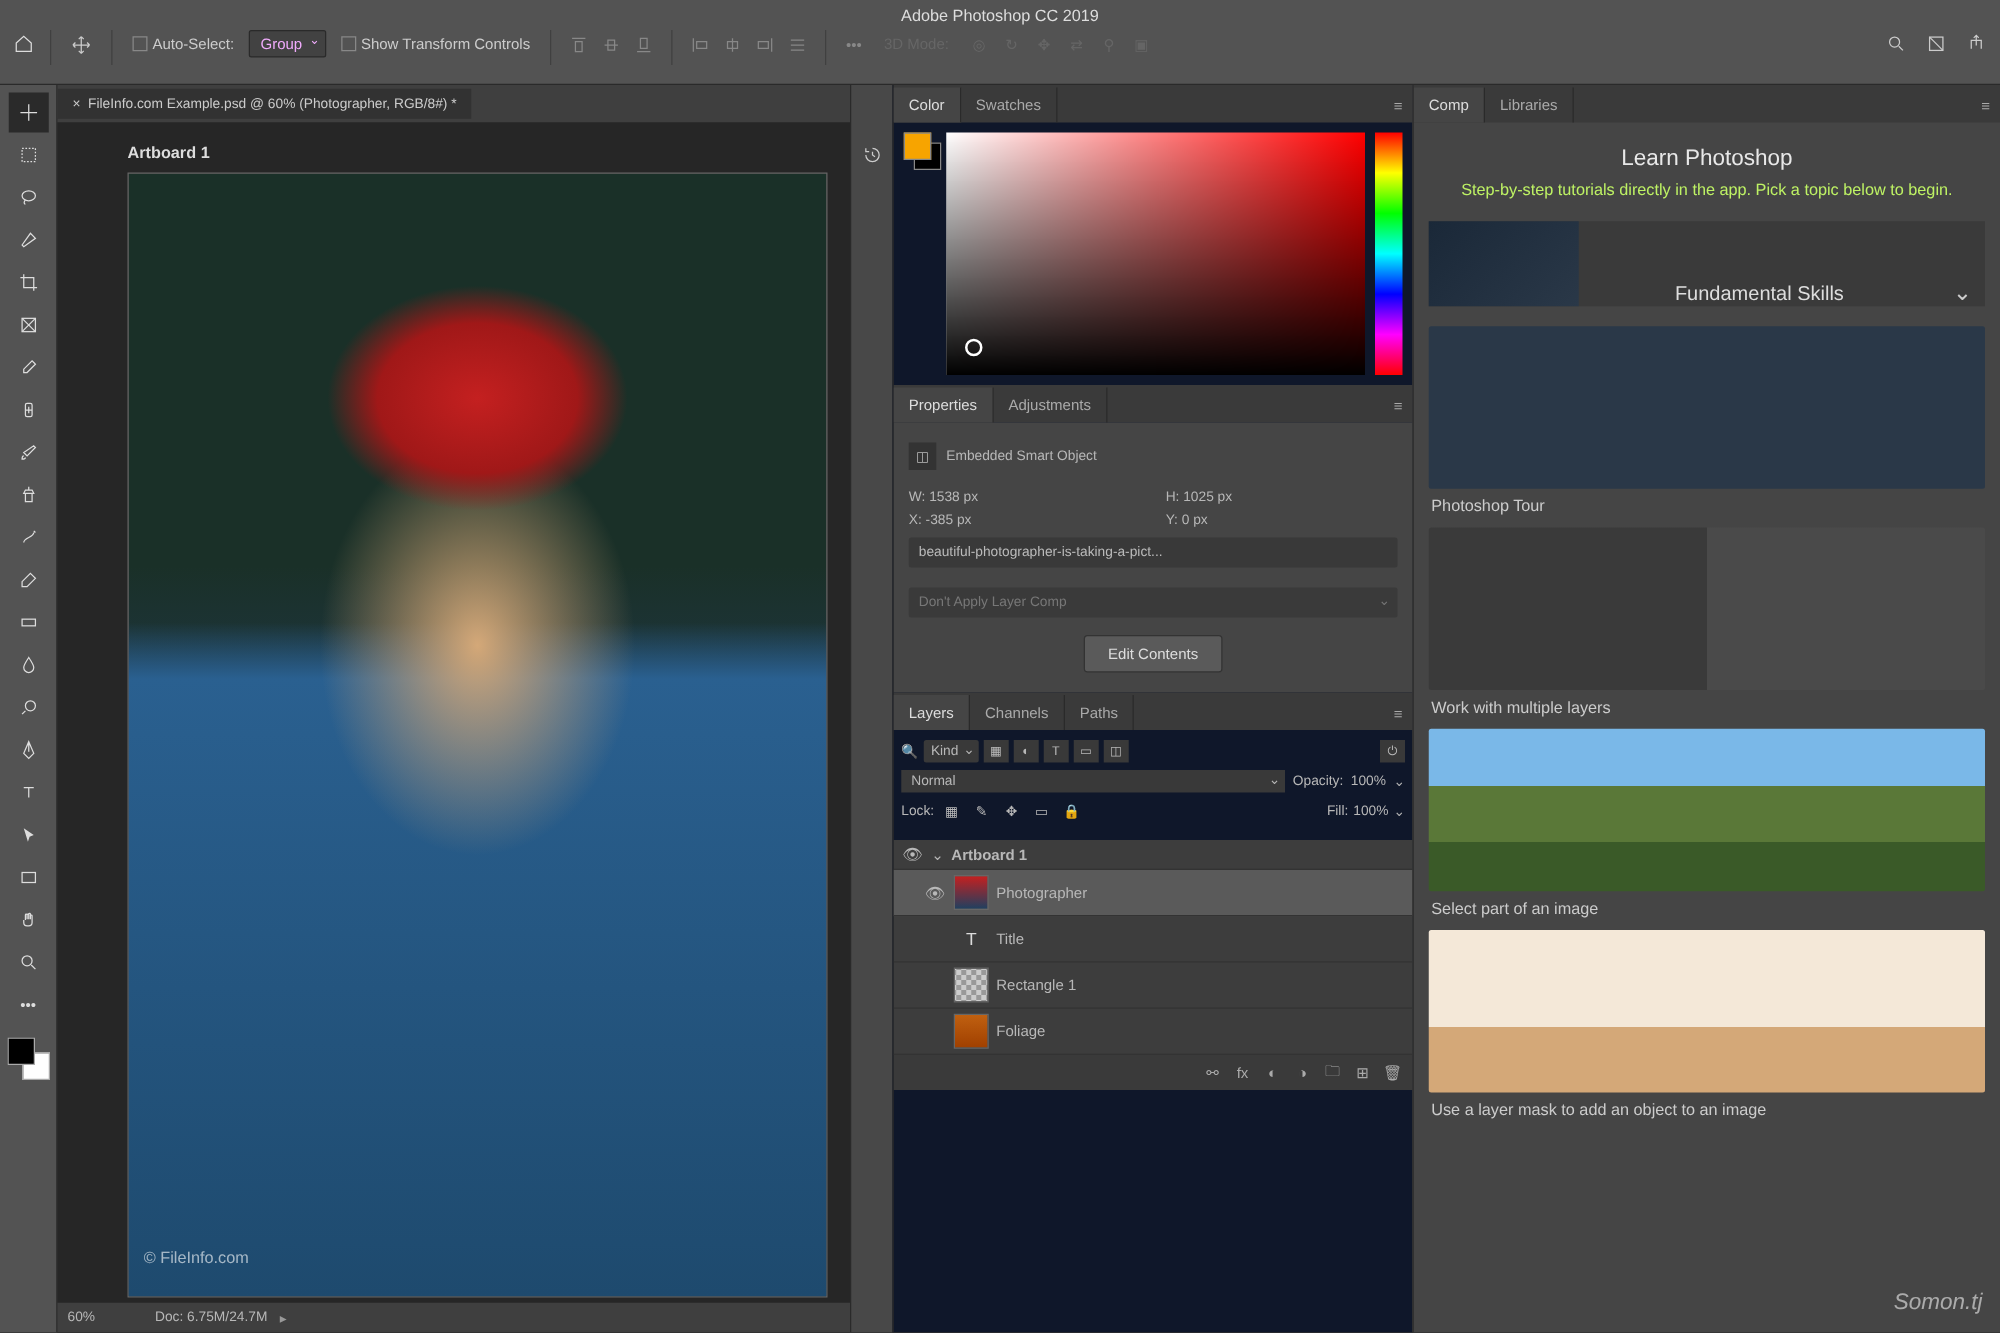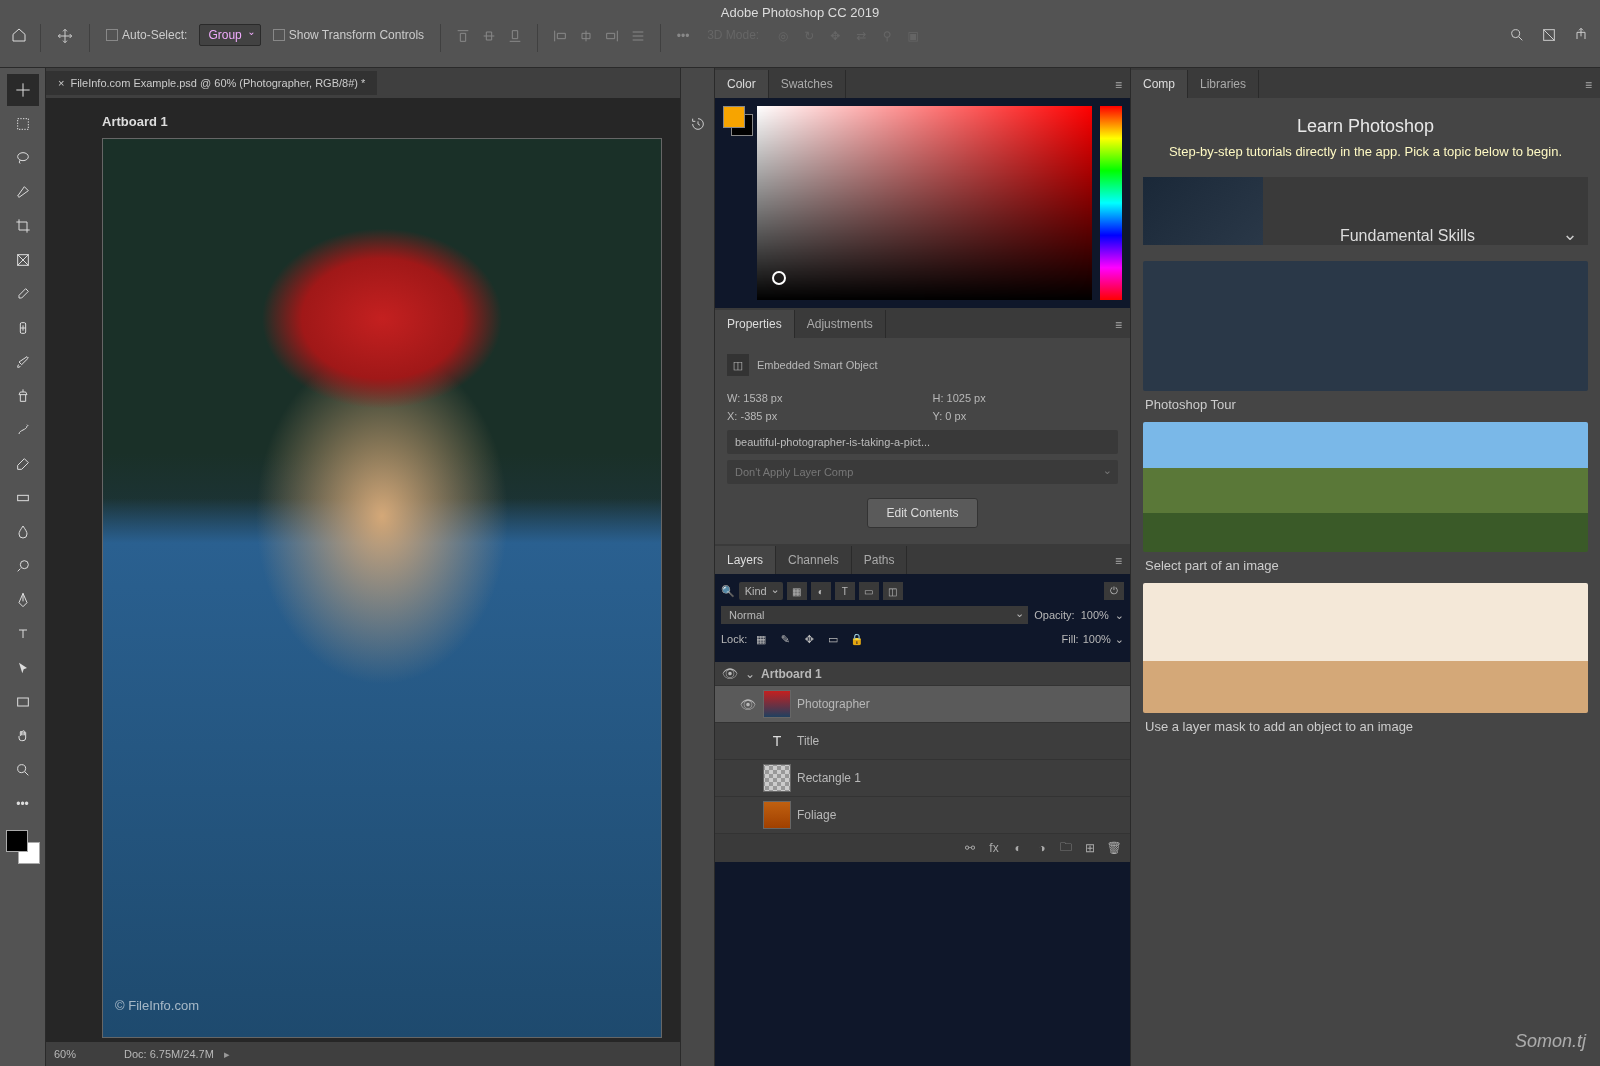--- a/index.html
+++ b/index.html
@@ -72,21 +72,21 @@
 .color-picker::after { content:""; position:absolute; bottom: 15px; left: 15px; width: 10px; height: 10px; border: 2px solid #fff; border-radius: 50%; }
 .hue-strip { width: 22px; background: linear-gradient(to bottom, #f00, #ff0, #0f0, #0ff, #00f, #f0f, #f00); }
 
 
 .props { font-size: 11px; }
 .props .hdr { display: flex; align-items: center; gap: 8px; padding: 6px 0 10px; }
 .props .hdr .pico { width: 22px; height: 22px; background: #333; display: flex; align-items: center; justify-content: center; }
 .props .dims { display: flex; gap: 20px; margin: 6px 0; }
 .props .dims div { flex: 1; }
 .props .filename { background: #393939; padding: 6px 8px; margin-top: 8px; border-radius: 2px; color: #bbb; white-space: nowrap; overflow: hidden; text-overflow: ellipsis; }
-.props .comp { background: #3a3a3a; padding: 6px 8px; margin-top: 6px; border-radius: 2px; color: #777; position: relative; }
+.props .comp { background: #3a3a3a; padding: 6px 8px; margin-top: 16px; border-radius: 2px; color: #777; position: relative; }
 .props .comp::after { content: "⌄"; position: absolute; right: 6px; top: 4px; }
 .props .editbtn { background: #5a5a5a; border: 1px solid #333; padding: 7px 18px; margin: 14px auto 6px; display: block; color: #ddd; border-radius: 3px; font-size: 12px; }
 
 
 .layers-body { padding: 8px 6px; font-size: 11px; }
 .layers-body .filter-row { display: flex; gap: 4px; align-items: center; margin-bottom: 6px; }
 .layers-body .filter-row .kind { background: #393939; padding: 3px 16px 3px 6px; border-radius: 2px; position: relative; }
 .layers-body .filter-row .kind::after { content:"⌄"; position: absolute; right: 3px; top: 1px; }
 .layers-body .filter-row .fico { width: 20px; height: 18px; background: #393939; display: flex; align-items: center; justify-content: center; font-size: 10px; }
 .layers-body .blend-row { display: flex; gap: 6px; align-items: center; margin-bottom: 6px; }
@@ -103,21 +103,21 @@
 .layer .thumb.rect { background: repeating-conic-gradient(#999 0% 25%, #ccc 0% 50%) 50% / 8px 8px; }
 .layer .thumb.foliage { background: linear-gradient(#c06010, #a04000); }
 .layer .lname { flex: 1; }
 .layers-footer { height: 28px; background: #3a3a3a; display: flex; align-items: center; justify-content: flex-end; gap: 4px; padding: 0 6px; }
 .layers-footer .lfico { width: 20px; height: 20px; display: flex; align-items: center; justify-content: center; color: #aaa; font-size: 12px; }
 
 
 .learn-panel { width: 470px; background: #454545; border-left: 1px solid #2a2a2a; display: flex; flex-direction: column; overflow: hidden; }
 .learn-hdr { padding: 18px 16px 8px; text-align: center; }
 .learn-hdr h2 { color: #e8e8e8; font-size: 18px; font-weight: 400; margin-bottom: 6px; }
-.learn-hdr p { color: #fef9c3; font-size: 13px; line-height: 1.4; }
+.learn-hdr p { color: #bef264; font-size: 13px; line-height: 1.4; }
 .learn-fund { margin: 8px 12px; background: #3a3a3a; display: flex; align-items: flex-end; height: 68px; }
 .learn-fund .fimg { width: 120px; height: 68px; background: linear-gradient(135deg, #1a2838, #2a3848); }
 .learn-fund .flabel { flex: 1; text-align: center; color: #ddd; font-size: 16px; }
 .learn-fund .chev { width: 36px; text-align: center; font-size: 18px; color: #ccc; }
 .learn-cards { padding: 8px 12px; display: flex; flex-direction: column; gap: 10px; overflow-y: auto; }
 .card { }
 .card .cimg { width: 100%; height: 130px; background: #2a3848; border-radius: 2px; }
 .card .cimg.multi { background: linear-gradient(90deg, #3a3a3a 0 50%, #4a4a4a 50% 100%); }
 .card .cimg.mountain { background: linear-gradient(180deg, #7ab8e8 0 35%, #5a7838 35% 70%, #3a5a28 70%); }
 .card .cimg.hands { background: linear-gradient(180deg, #f4e8d8 0 60%, #d4a878 60%); }
@@ -511,20 +511,24 @@
       <div class="fimg"></div>
       <div class="flabel">Fundamental Skills</div>
       <div class="chev">⌄</div>
     </div>
     <div class="learn-cards">
       <div class="card">
         <div class="cimg"></div>
         <div class="clabel">Photoshop Tour</div>
       </div>
       <div class="card">
+        <div class="cimg multi"></div>
+        <div class="clabel">Work with multiple layers</div>
+      </div>
+      <div class="card">
         <div class="cimg mountain"></div>
         <div class="clabel">Select part of an image</div>
       </div>
       <div class="card">
         <div class="cimg hands"></div>
         <div class="clabel">Use a layer mask to add an object to an image</div>
       </div>
     </div>
   </div>
 </div>

